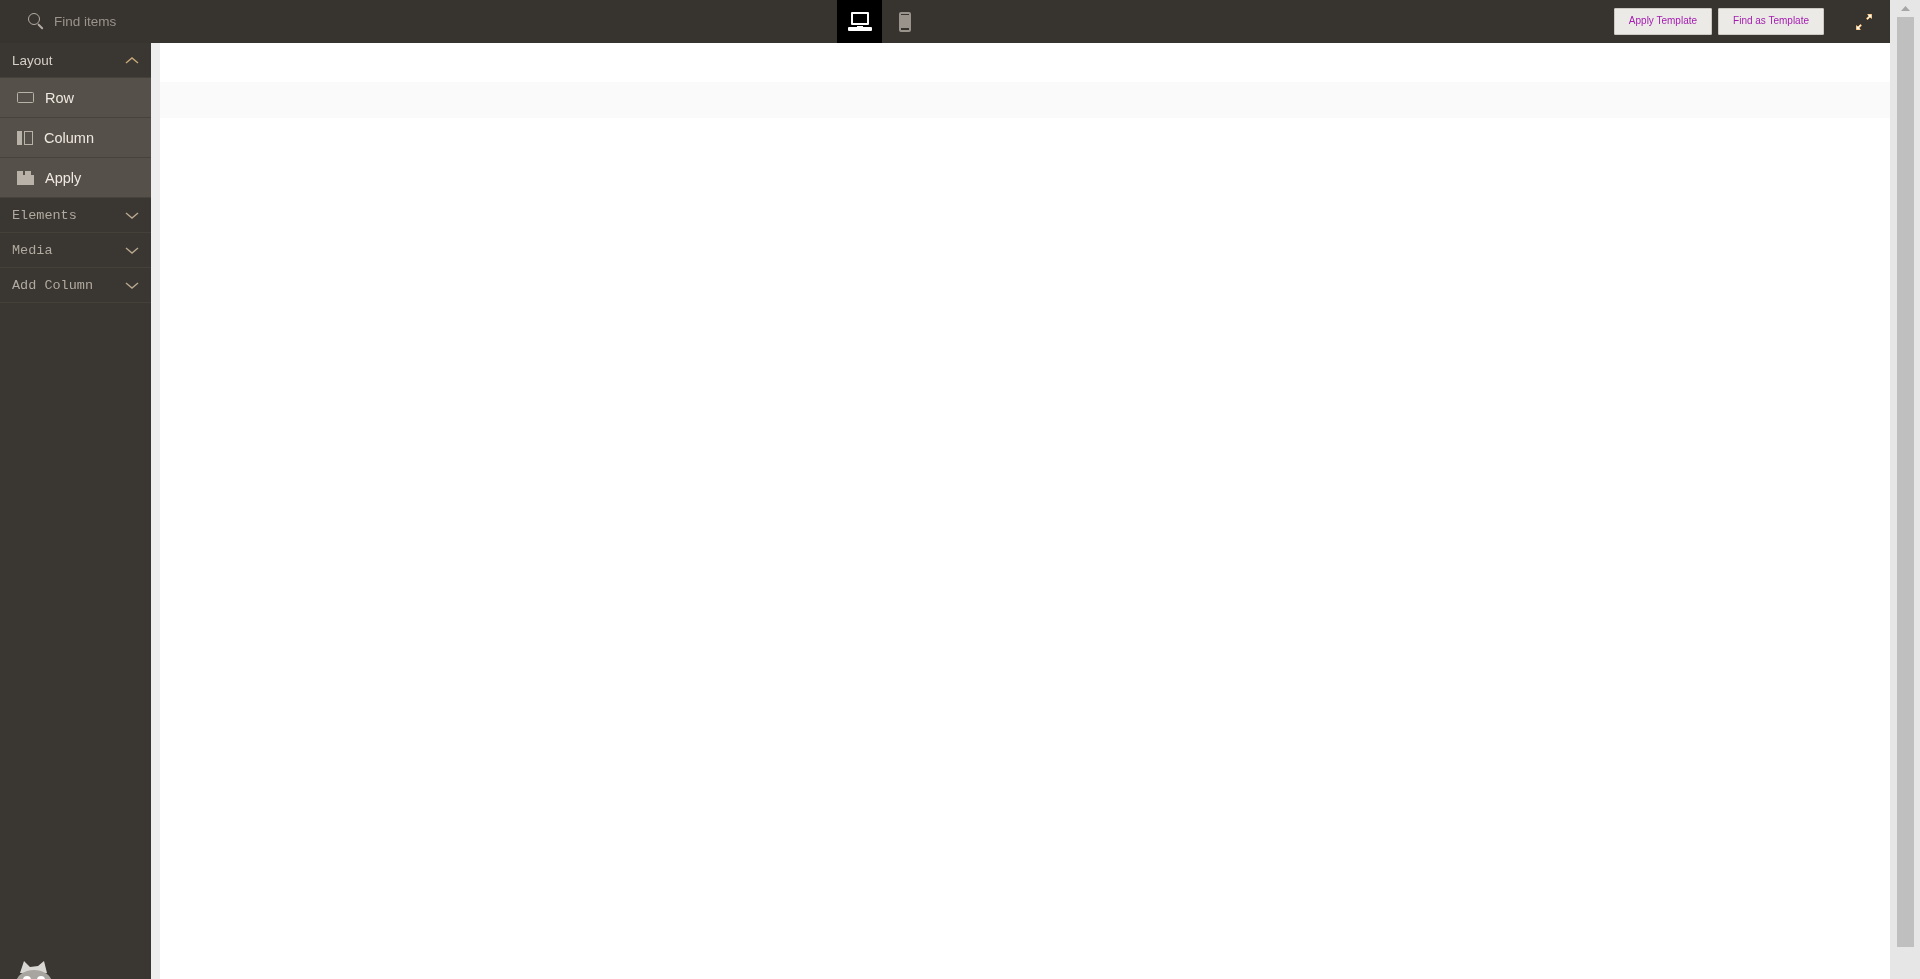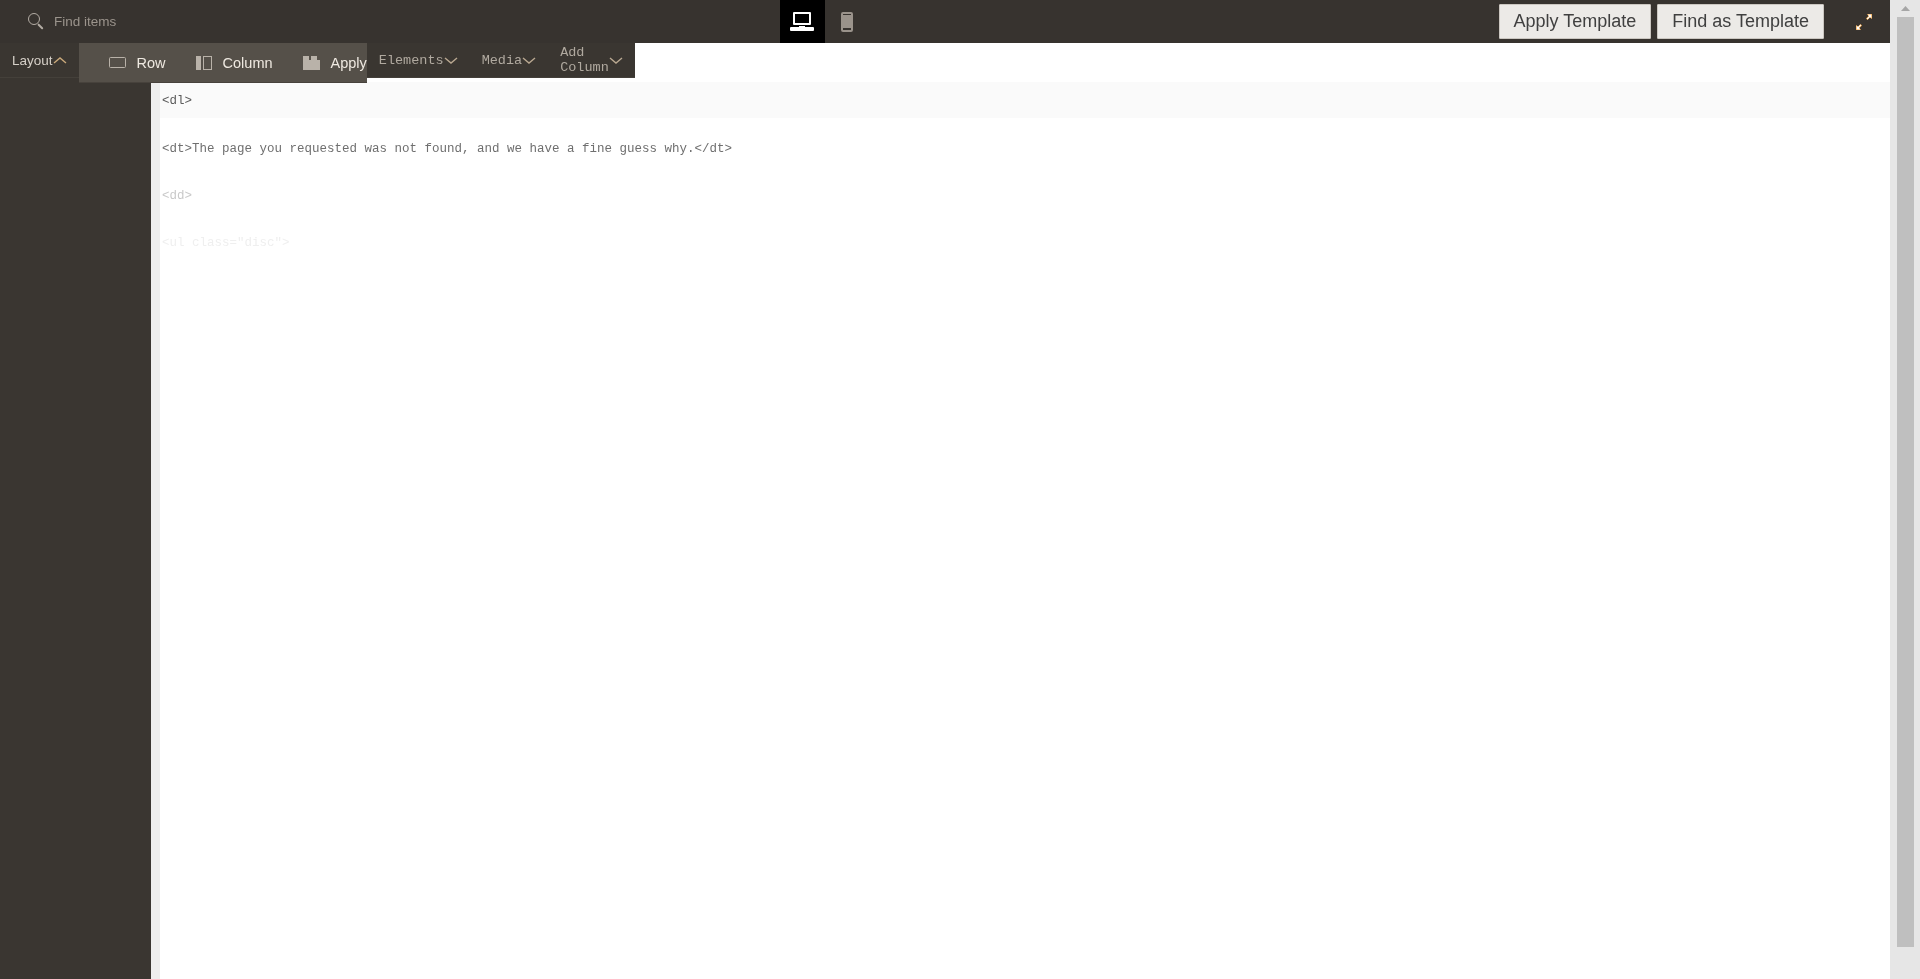--- a/index.html
+++ b/index.html
@@ -63,52 +63,52 @@
   .phone-ico{ width:12px; height:20px; position:relative; }
   .phone-ico .body{
     position:absolute; inset:0; border:2px solid #9a938b; border-radius:2px;
   }
   .phone-ico .scr{
     position:absolute; left:2px; top:3.5px; right:2px; bottom:3.5px; background:#9a938b;
   }
 
   .tpl-buttons{ display:flex; align-items:center; gap:6px; margin-right:18px; }
   .tpl-btn{
-    background:#eceae7; border:1px solid #cbc7c1; color:#404040;
-    font-size:18px; font-family:"Liberation Sans", sans-serif;
+    background:#eceae7; border:1px solid #cbc7c1; color:#a21caf;
+    font-size:10px; font-family:"Liberation Sans", sans-serif;
     padding:7px 14px 8px; cursor:pointer; border-radius:1px;
     line-height:1;
   }
 
   .collapse-btn{
     width:44px; height:43px; display:flex; align-items:center; justify-content:center;
     cursor:pointer; margin-right:4px;
   }
   .collapse-ico{ width:20px; height:20px; position:relative; }
   .collapse-ico svg{ display:block; }
 
   
   .sidebar{
     position:absolute; top:43px; left:0; width:151px; height:936px;
     background:#3a3631; z-index:15;
-    display:flex; flex-direction:row;
+    display:flex; flex-direction:column;
   }
   .side-group-head{
     height:35px; display:flex; align-items:center; justify-content:space-between;
     padding:0 12px 0 12px; color:#d6d0c8; font-size:13.5px;
     border-bottom:1px solid #44403a; cursor:pointer;
     background:#3a3631;
   }
   .side-group-head.muted{ color:#b0a99f;font-family:Liberation Mono, monospace; }
   .chev{ width:14px; height:9px; position:relative; flex:0 0 auto; }
   .chev svg{ display:block; }
 
   .side-item{
     height:40px; display:flex; align-items:center; gap:11px;
-    padding-left:30px; color:#efe9e1; font-size:14.5px;
+    padding-left:17px; color:#efe9e1; font-size:14.5px;
     background:#555049; border-bottom:1px solid #47423c; cursor:pointer;
   }
   .ico-row{ width:17px; height:11px; border:1.7px solid #b9b2a9; border-radius:1.5px; flex:0 0 auto;}
   .ico-col{ width:16px; height:14px; position:relative; flex:0 0 auto; }
   .ico-col .l{ position:absolute; left:0; top:0; width:5px; height:14px; background:#b9b2a9; }
   .ico-col .r{ position:absolute; left:7px; top:0; width:9px; height:14px; border:1.7px solid #b9b2a9; }
   .ico-tabs{ width:17px; height:14px; position:relative; flex:0 0 auto; }
   .ico-tabs .t1{ position:absolute; left:0; top:0; width:6px; height:4px; background:#b9b2a9; }
   .ico-tabs .t2{ position:absolute; left:8px; top:0; width:6px; height:4px; background:#b9b2a9; }
   .ico-tabs .bd{ position:absolute; left:0; top:4px; width:17px; height:10px; background:#b9b2a9; }
@@ -275,26 +275,20 @@
         <circle cx="27" cy="27" r="4" fill="#ffffff"></circle>
       </svg>
     </span>
   </div>
 </div>
 
 <div class="gutter"></div>
 
 <div class="content">
   <div class="code-band"></div>
-  <div class="code-block">
-    <div class="code-line l0">&lt;dl&gt;</div>
-    <div class="code-line l1">&lt;dt&gt;The page you requested was not found, and we have a fine guess why.&lt;/dt&gt;</div>
-    <div class="code-line l2">&lt;dd&gt;</div>
-    <div class="code-line l3">&lt;ul class="disc"&gt;</div>
-  </div>
 </div>
 
 <div class="scrollbar">
   <div class="sb-arrow">
     <svg width="11" height="7" viewBox="0 0 11 7">
         <path d="M5.5 1 L10 6 L1 6 Z" fill="#a6a6a6"></path>
       </svg>
   </div>
   <div class="sb-thumb"></div>
 </div>

